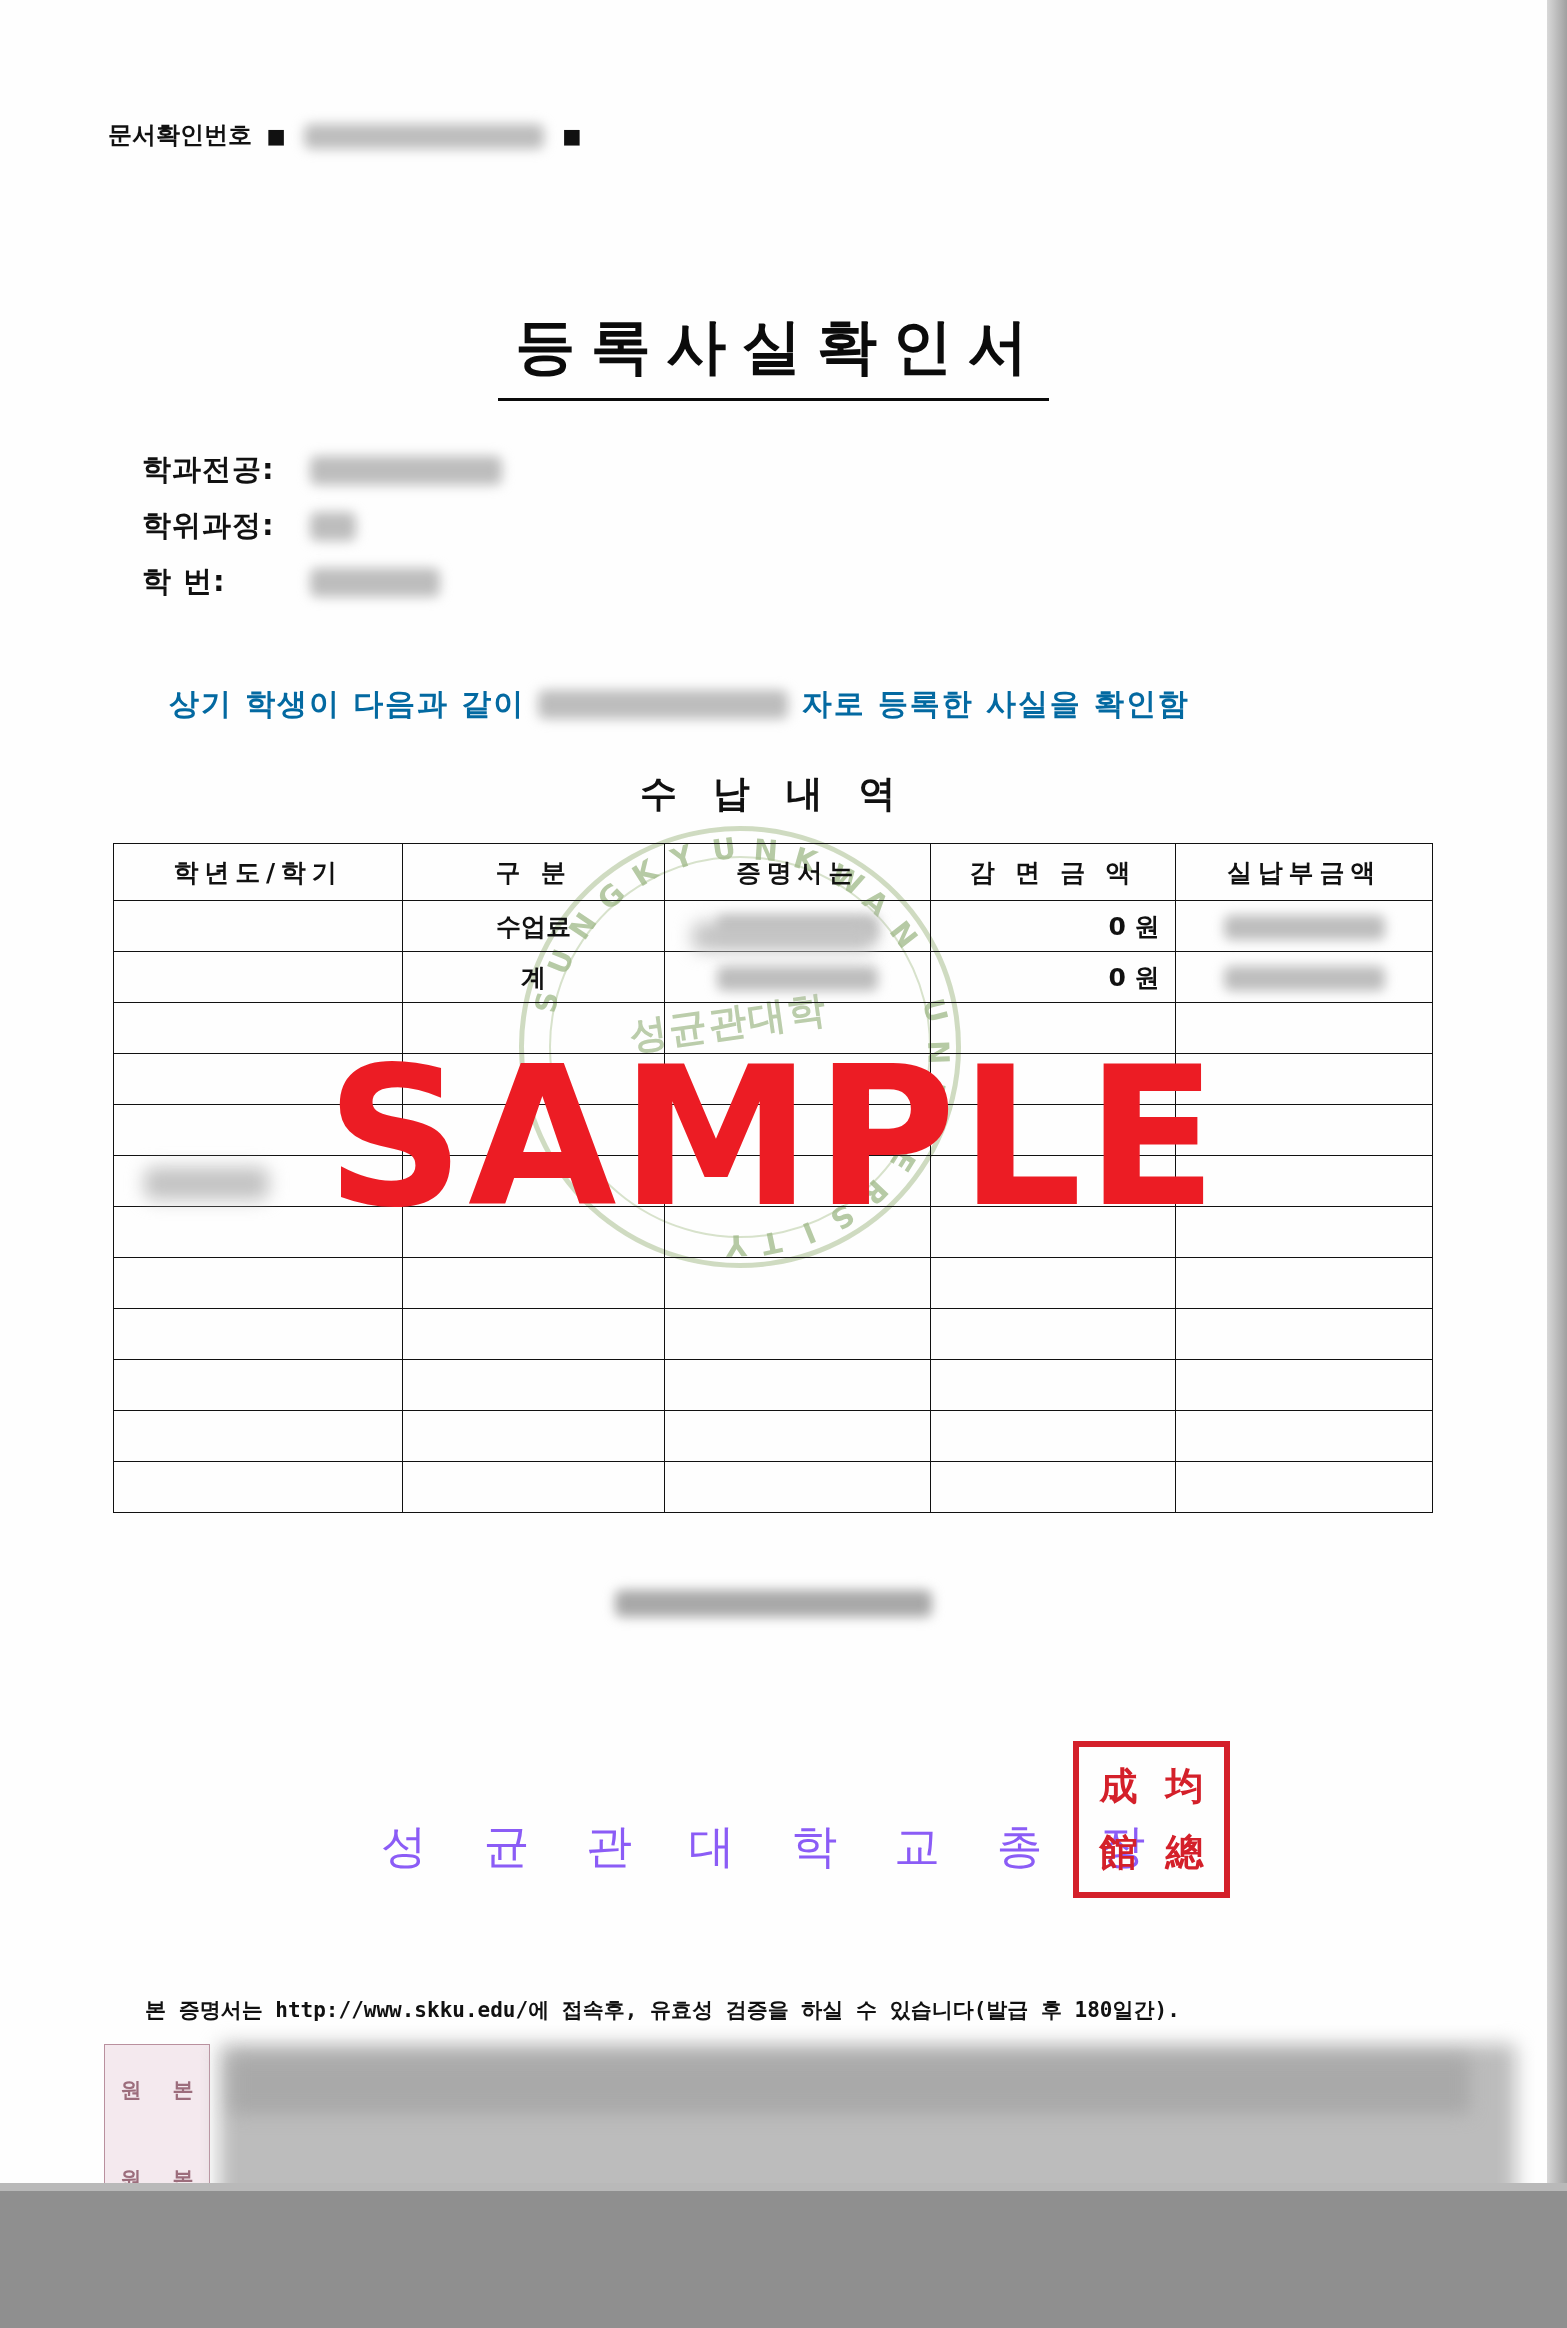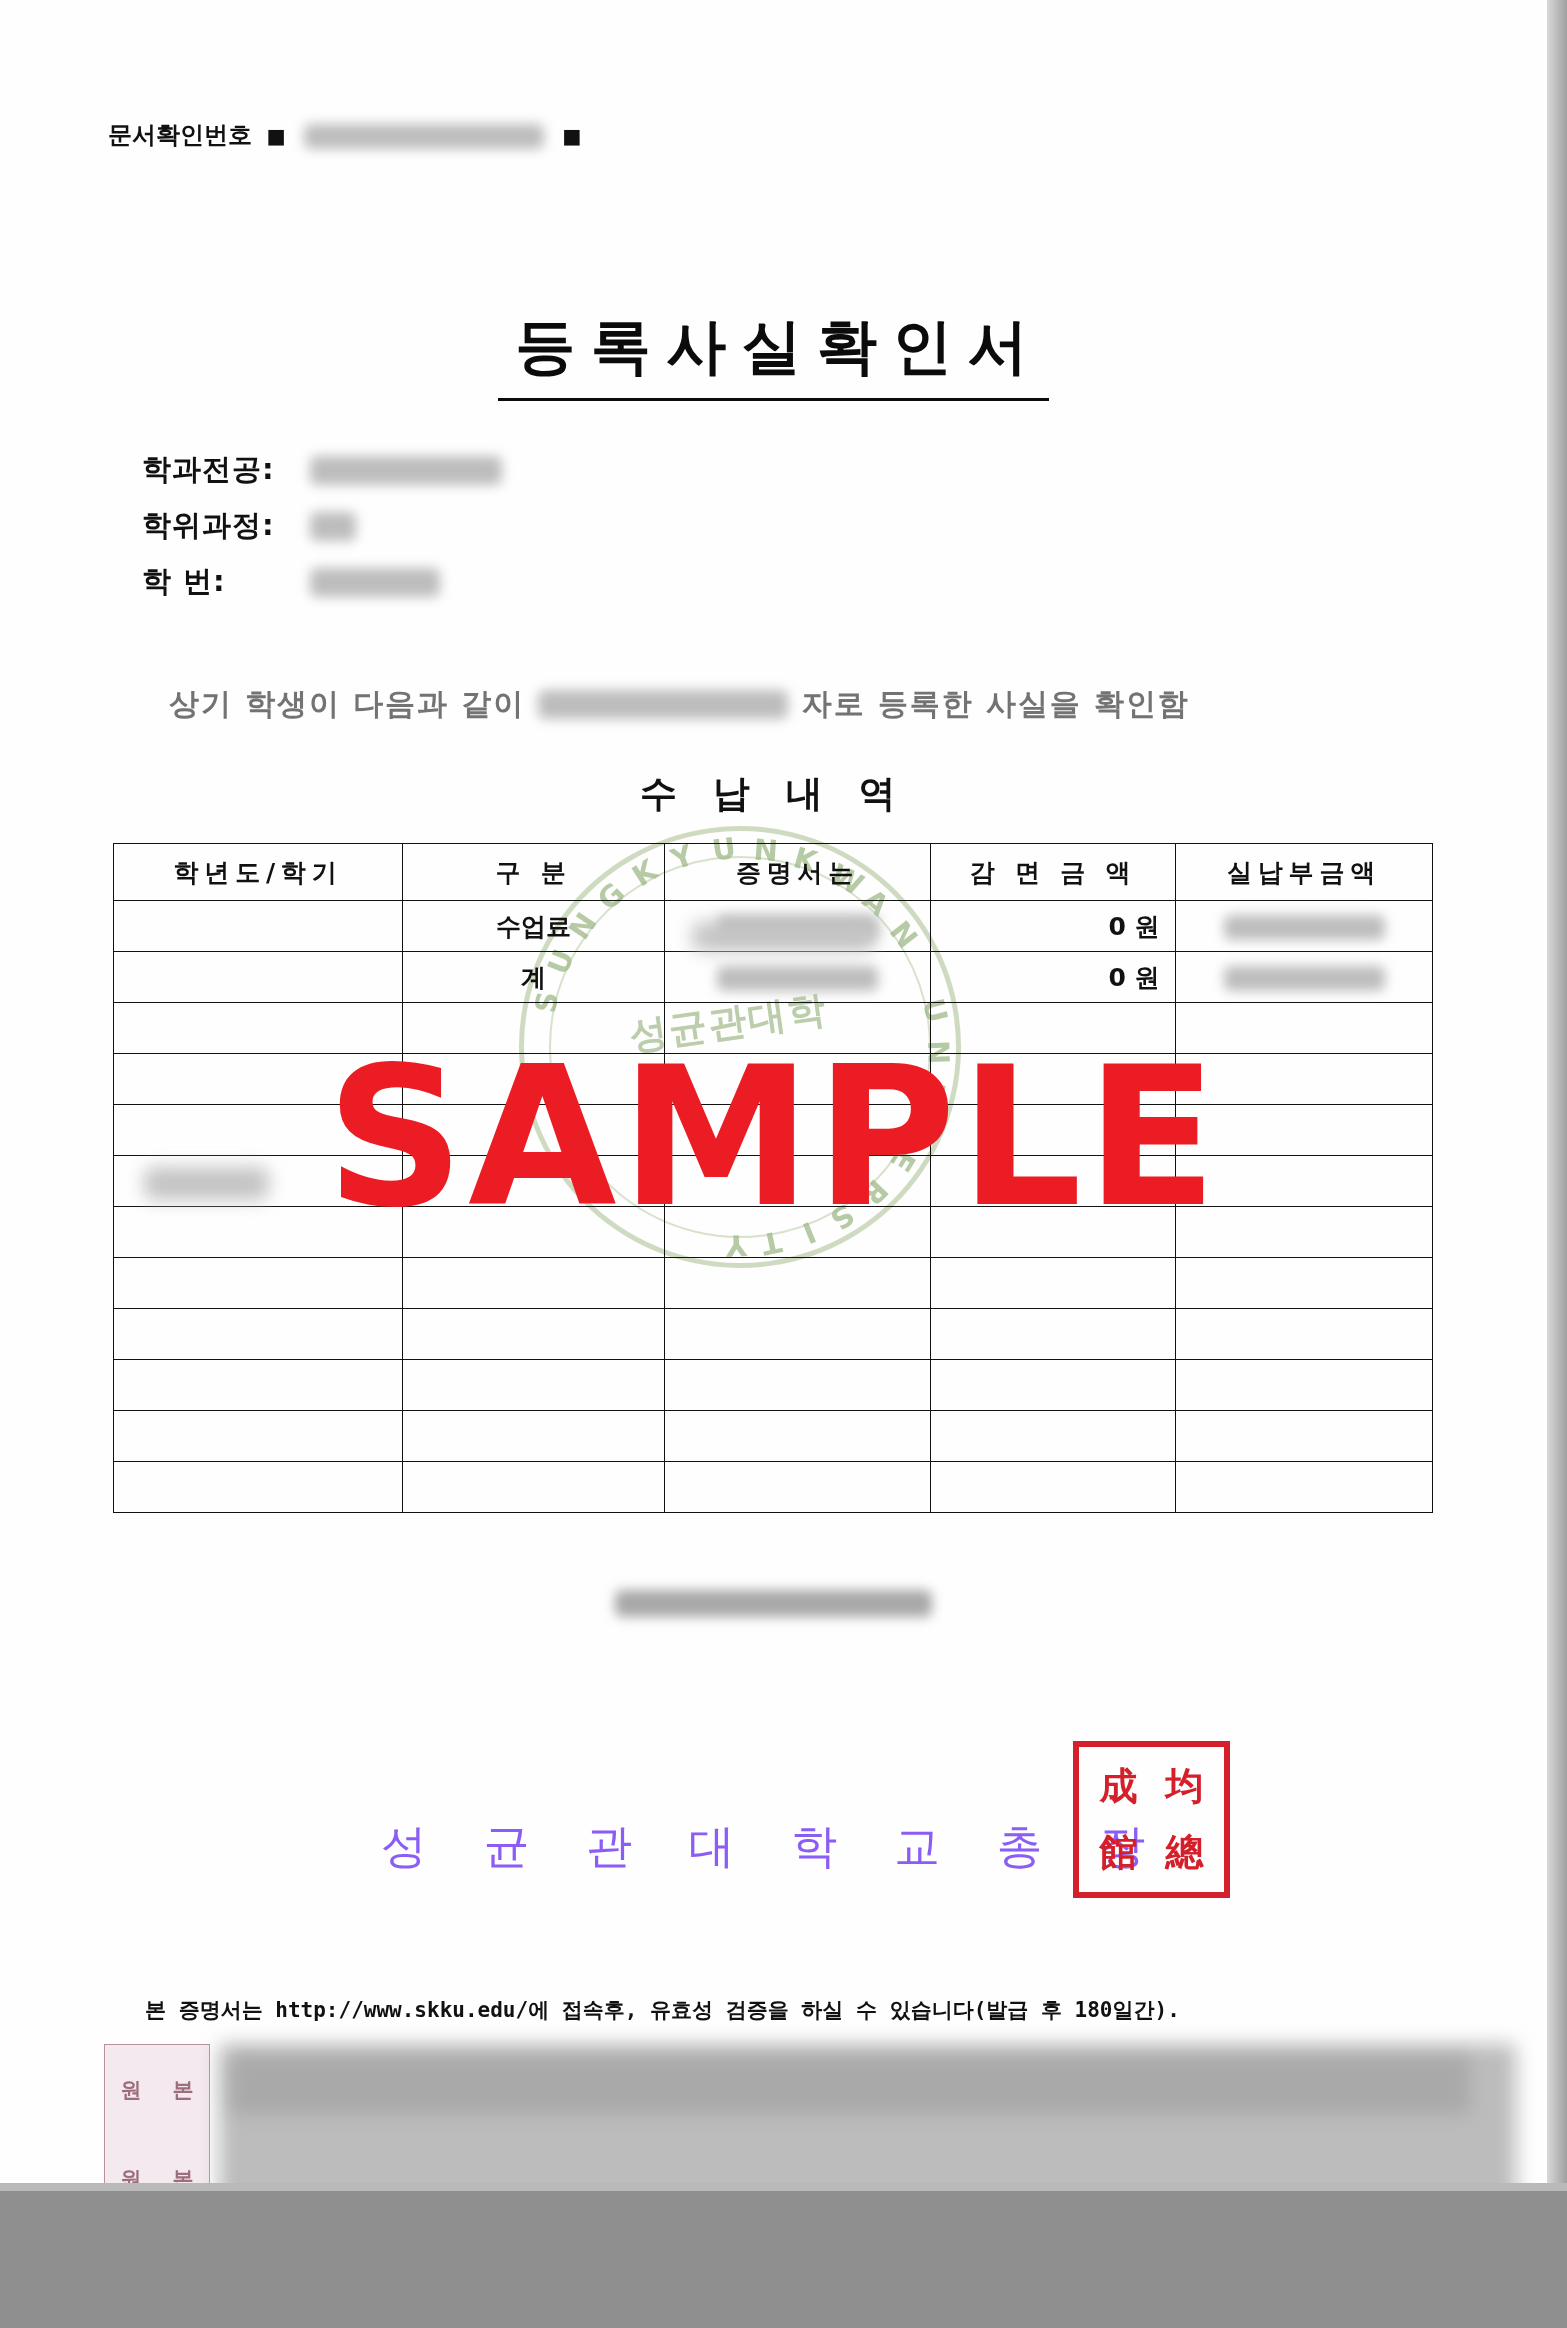--- a/index.html
+++ b/index.html
@@ -103,21 +103,21 @@
     display: inline-block;
   }
   .field-row .blur { height: 29px; }
 
   
   #confirm {
     position: absolute;
     left: 169px; top: 684px;
     font-size: 30px;
     font-weight: bold;
-    color: #737373;
+    color: #0369a1;
     letter-spacing: 1.9px;
     display: flex;
     align-items: center;
     white-space: nowrap;
   }
   #confirm .blur { width: 250px; height: 29px; margin: 0 13.4px; }
 
   
   #table-heading {
     position: absolute;

